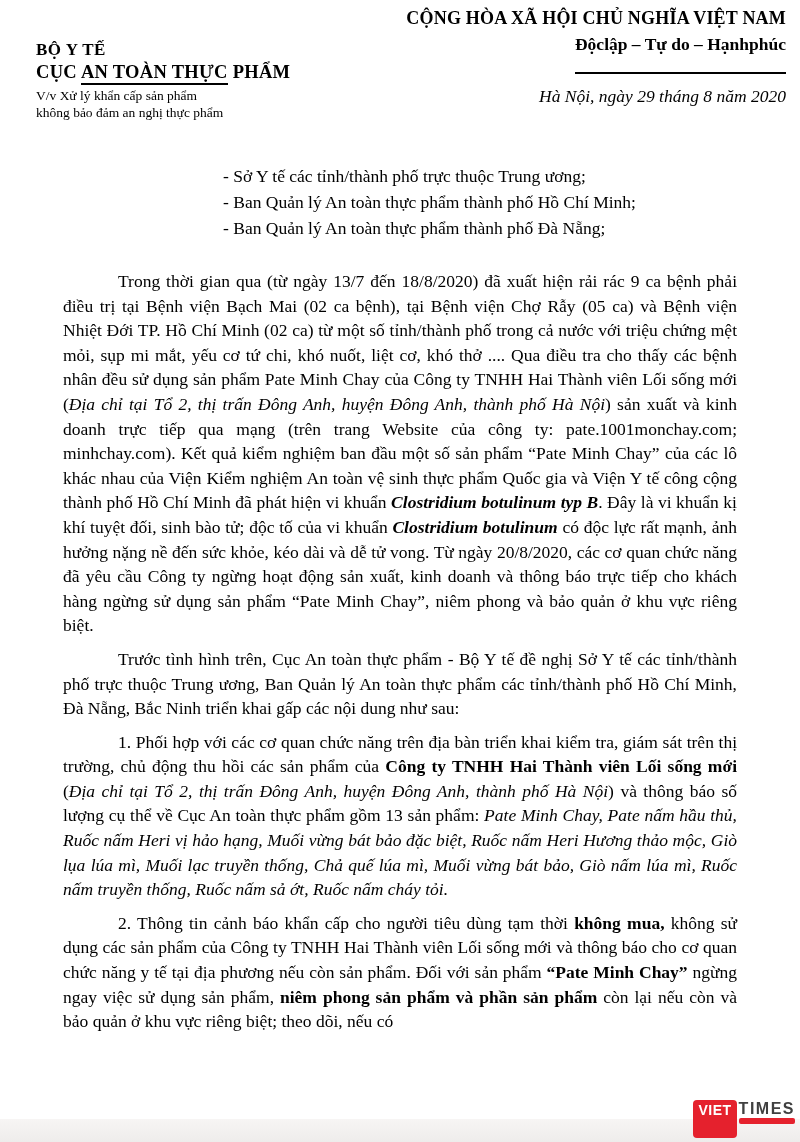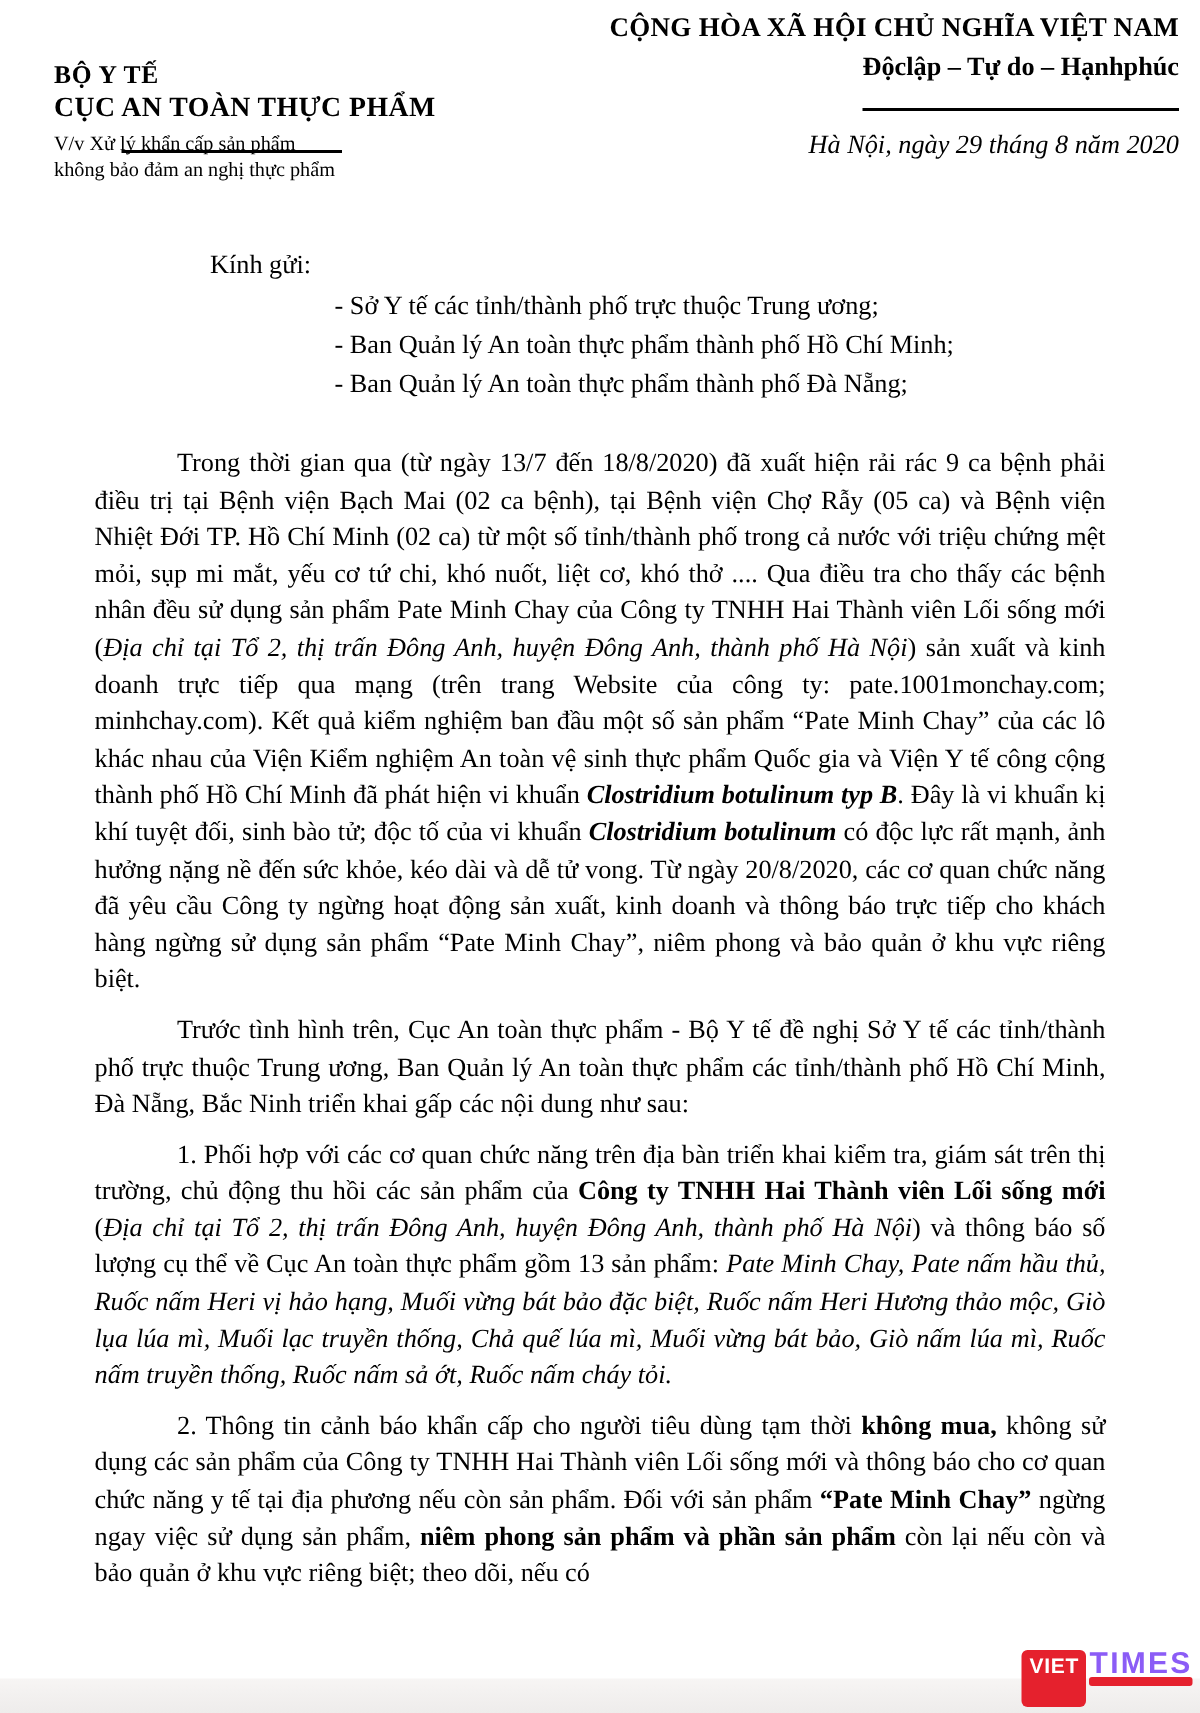--- a/index.html
+++ b/index.html
@@ -12,21 +12,21 @@
     color: #000000;
     font-family: "Liberation Serif", "DejaVu Serif", serif;
     overflow: hidden;
   }
   
   .header { display: flex; padding: 8px 14px 0 36px; }
   .hdr-left { width: 315px; text-align: left; flex-shrink: 0; margin-top: 32px; }
   .hdr-right { flex: 1; text-align: right; }
   .ministry { font-size: 17px; font-weight: bold; letter-spacing: .5px; }
   .department { font-size: 18.5px; font-weight: bold; margin-top: 2px; letter-spacing: .3px; }
-  .dept-underline { border-bottom: 2px solid #000; padding-bottom: 18px; }
+  .dept-underline { border-bottom: 2px solid #000; padding-bottom: 1px; }
   .doc-number { font-size: 18px; margin-top: 31px; }
   .subject { font-size: 13.5px; line-height: 17px; margin-top: 4px; }
   .motto1 { font-size: 18px; font-weight: bold; letter-spacing: .2px; }
   .motto2 { font-size: 17.5px; font-weight: bold; margin-top: 5px; }
   .motto2 > span { border-bottom: 2px solid #000; padding-bottom: 18px; }
   .place-date { font-size: 17.5px; font-style: italic; margin-top: 31px; }
   
   .recipients { margin: 42px 63px 0 63px; font-size: 17.5px; line-height: 26px; }
   .salutation { padding-left: 77px; }
   .recipient-list { padding-left: 160px; margin-top: 1px; }
@@ -43,22 +43,22 @@
   }
   .watermark { position: absolute; right: 5px; bottom: 4px; display: flex; align-items: flex-start; }
   .wm-badge {
     background: #e5212d; color: #ffffff;
     font-family: "Liberation Sans", sans-serif; font-weight: bold;
     font-size: 14px; line-height: 16px; padding: 2px 5px 20px 5px;
     border-radius: 4px; letter-spacing: .5px;
   }
   .wm-right { display: flex; flex-direction: column; margin-left: 2px; margin-top: 1px; }
   .wm-times {
-    color: #8b5cf6; font-family: "Liberation Sans", sans-serif; font-weight: bold;
-    font-size: 20px; line-height: 16px; letter-spacing: 1.5px;
+    color: #404040; font-family: "Liberation Sans", sans-serif; font-weight: bold;
+    font-size: 16px; line-height: 16px; letter-spacing: 1.5px;
   }
   .wm-strip { height: 6px; background: #e5212d; border-radius: 2px; margin-top: 1px; }
 </style>
 </head>
 <body>
 
 <div class="page">
 
   <div class="header">
     <div class="hdr-left">
@@ -70,21 +70,20 @@
       </div>
     </div>
     <div class="hdr-right">
       <div class="motto1">CỘNG HÒA XÃ HỘI CHỦ NGHĨA VIỆT NAM</div>
       <div class="motto2"><span>Độclập – Tự do – Hạnhphúc</span></div>
       <div class="place-date">Hà Nội, ngày 29 tháng 8 năm 2020</div>
     </div>
   </div>
 
   <div class="recipients">
-    <div class="salutation">Kính gửi:</div>
     <div class="recipient-list">
       <div>- Sở Y tế các tỉnh/thành phố trực thuộc Trung ương;</div>
       <div>- Ban Quản lý An toàn thực phẩm thành phố Hồ Chí Minh;</div>
       <div>- Ban Quản lý An toàn thực phẩm thành phố Đà Nẵng;</div>
     </div>
   </div>
 
   <div class="body-text">
       <p class="para"><span>Trong thời gian qua (từ ngày 13/7 đến 18/8/2020) đã xuất hiện rải rác 9 ca bệnh phải điều trị tại Bệnh viện Bạch Mai (02 ca bệnh), tại Bệnh viện Chợ Rẫy (05 ca) và Bệnh viện Nhiệt Đới TP. Hồ Chí Minh (02 ca) từ một số tỉnh/thành phố trong cả nước với triệu chứng mệt mỏi, sụp mi mắt, yếu cơ tứ chi, khó nuốt, liệt cơ, khó thở .... Qua điều tra cho thấy các bệnh nhân đều sử dụng sản phẩm Pate Minh Chay của Công ty TNHH Hai Thành viên Lối sống mới (</span><span class="i">Địa chỉ tại Tổ 2, thị trấn Đông Anh, huyện Đông Anh, thành phố Hà Nội</span><span>) sản xuất và kinh doanh trực tiếp qua mạng (trên trang Website của công ty: pate.1001monchay.com; minhchay.com). Kết quả kiểm nghiệm ban đầu một số sản phẩm “Pate Minh Chay” của các lô khác nhau của Viện Kiểm nghiệm An toàn vệ sinh thực phẩm Quốc gia và Viện Y tế công cộng thành phố Hồ Chí Minh đã phát hiện vi khuẩn </span><span class="b i">Clostridium botulinum typ B</span><span>. Đây là vi khuẩn kị khí tuyệt đối, sinh bào tử; độc tố của vi khuẩn </span><span class="b i">Clostridium botulinum</span><span> có độc lực rất mạnh, ảnh hưởng nặng nề đến sức khỏe, kéo dài và dễ tử vong. Từ ngày 20/8/2020, các cơ quan chức năng đã yêu cầu Công ty ngừng hoạt động sản xuất, kinh doanh và thông báo trực tiếp cho khách hàng ngừng sử dụng sản phẩm “Pate Minh Chay”, niêm phong và bảo quản ở khu vực riêng biệt.</span></p>
       <p class="para"><span>Trước tình hình trên, Cục An toàn thực phẩm - Bộ Y tế đề nghị Sở Y tế các tỉnh/thành phố trực thuộc Trung ương, Ban Quản lý An toàn thực phẩm các tỉnh/thành phố Hồ Chí Minh, Đà Nẵng, Bắc Ninh triển khai gấp các nội dung như sau:</span></p>

